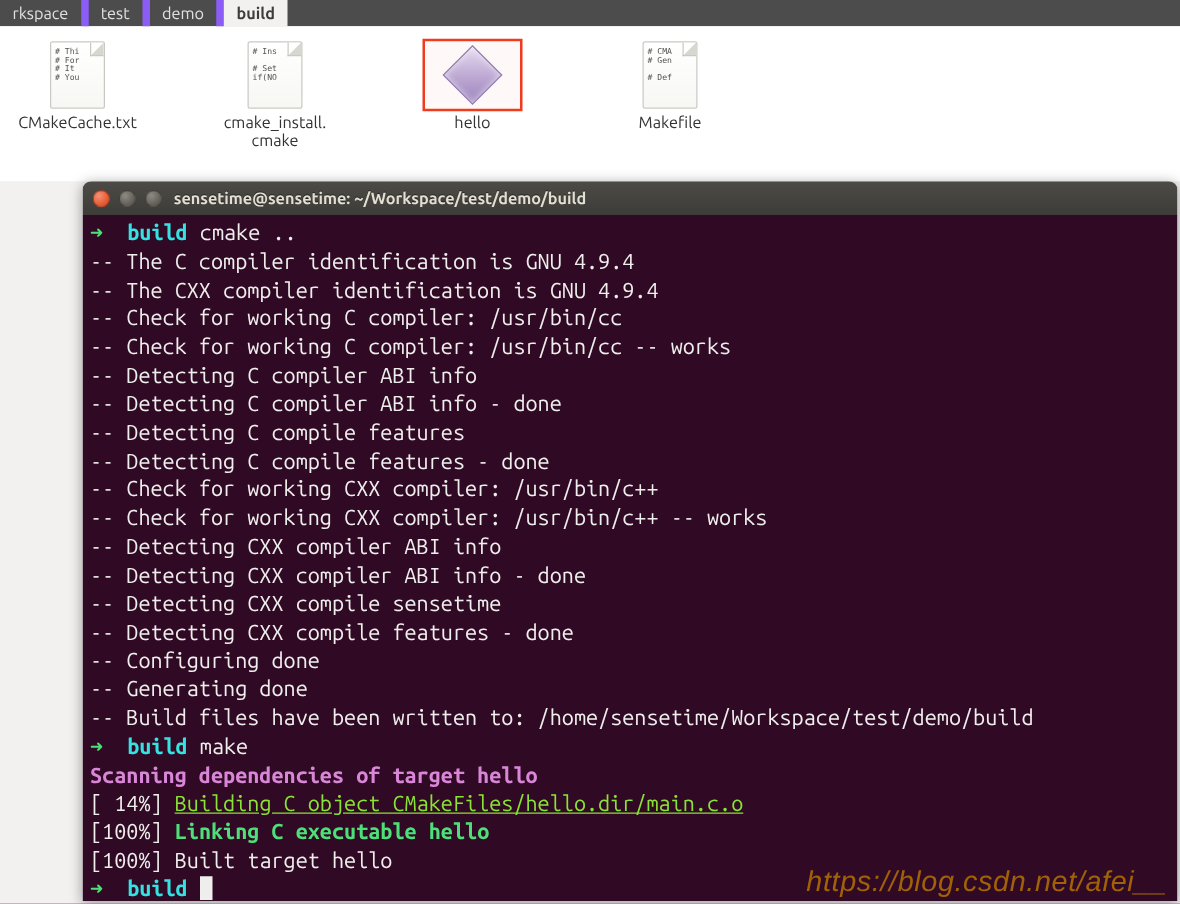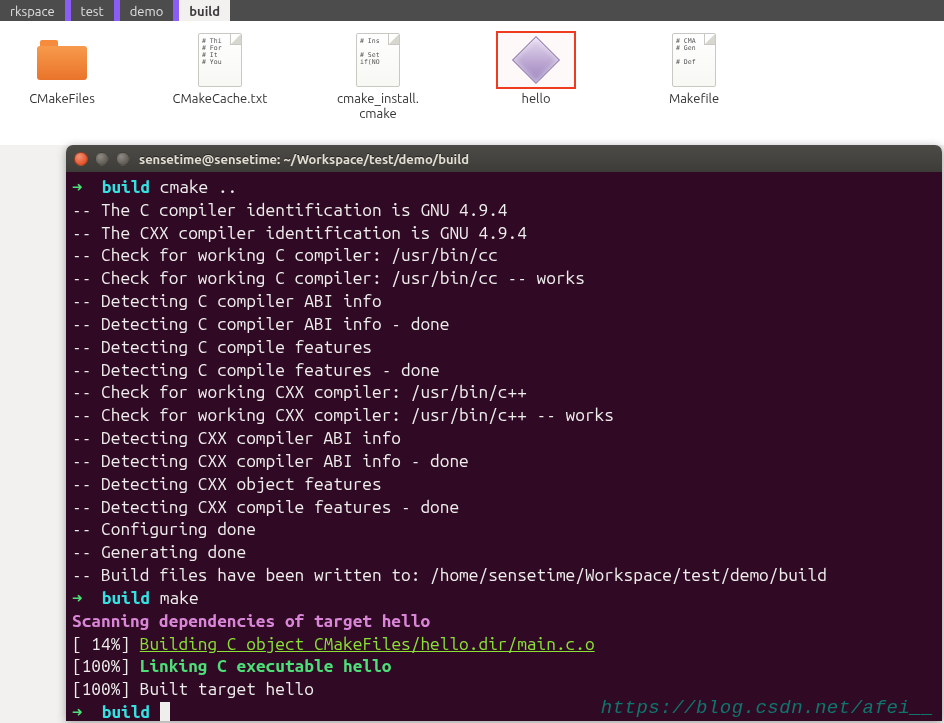--- a/index.html
+++ b/index.html
@@ -165,24 +165,24 @@
   .cursor {
     display: inline-block;
     width: 10px; height: 19px;
     background: #eeeeec;
     vertical-align: -3px;
   }
 
   .watermark {
     position: absolute;
     right: 10px; bottom: 4px;
-    font-family: Liberation Mono, monospace;
+    font-family: Liberation Sans, sans-serif;
     font-style: italic;
-    color: #0f766e;
-    font-size: 19px;
+    color: #a16207;
+    font-size: 23px;
     letter-spacing: 0.5px;
     pointer-events: none;
   }
 </style>
 </head>
 <body>
 
 <div class="breadcrumb">
   <div class="crumb">
       <span>rkspace</span>
@@ -193,29 +193,20 @@
   <div class="crumb">
       <span>demo</span>
     </div>
   <div class="crumb active">
       <span>build</span>
     </div>
 </div>
 
 <div class="file-area">
 
-  <div class="file-item">
-    <div class="iconbox">
-      <div class="folder-icon">
-          <div class="tab"></div>
-          <div class="body"></div>
-        </div>
-    </div>
-    <div class="label">CMakeFiles</div>
-  </div>
 
   <div class="file-item">
     <div class="iconbox">
       <div class="txt-icon"># Thi
 # For
 # It
 # You</div>
     </div>
     <div class="label">CMakeCache.txt</div>
   </div>
@@ -265,21 +256,21 @@
 <span class="w">-- Check for working C compiler: /usr/bin/cc</span>
 <span class="w">-- Check for working C compiler: /usr/bin/cc -- works</span>
 <span class="w">-- Detecting C compiler ABI info</span>
 <span class="w">-- Detecting C compiler ABI info - done</span>
 <span class="w">-- Detecting C compile features</span>
 <span class="w">-- Detecting C compile features - done</span>
 <span class="w">-- Check for working CXX compiler: /usr/bin/c++</span>
 <span class="w">-- Check for working CXX compiler: /usr/bin/c++ -- works</span>
 <span class="w">-- Detecting CXX compiler ABI info</span>
 <span class="w">-- Detecting CXX compiler ABI info - done</span>
-<span class="w">-- Detecting CXX object features</span>
+<span class="w">-- Detecting CXX compile sensetime</span>
 <span class="w">-- Detecting CXX compile features - done</span>
 <span class="w">-- Configuring done</span>
 <span class="w">-- Generating done</span>
 <span class="w">-- Build files have been written to: /home/sensetime/Workspace/test/demo/build</span>
 <span class="g">➜</span>  <span class="c">build</span> <span class="w">make</span>
 <span class="m">Scanning dependencies of target hello</span>
 <span class="w">[ 14%]</span> <span class="lg">Building C object CMakeFiles/hello.dir/main.c.o</span>
 <span class="w">[100%]</span> <span class="g">Linking C executable hello</span>
 <span class="w">[100%]</span> <span class="w">Built target hello</span>
 <span class="g">➜</span>  <span class="c">build</span> <span class="cursor"></span></div>

